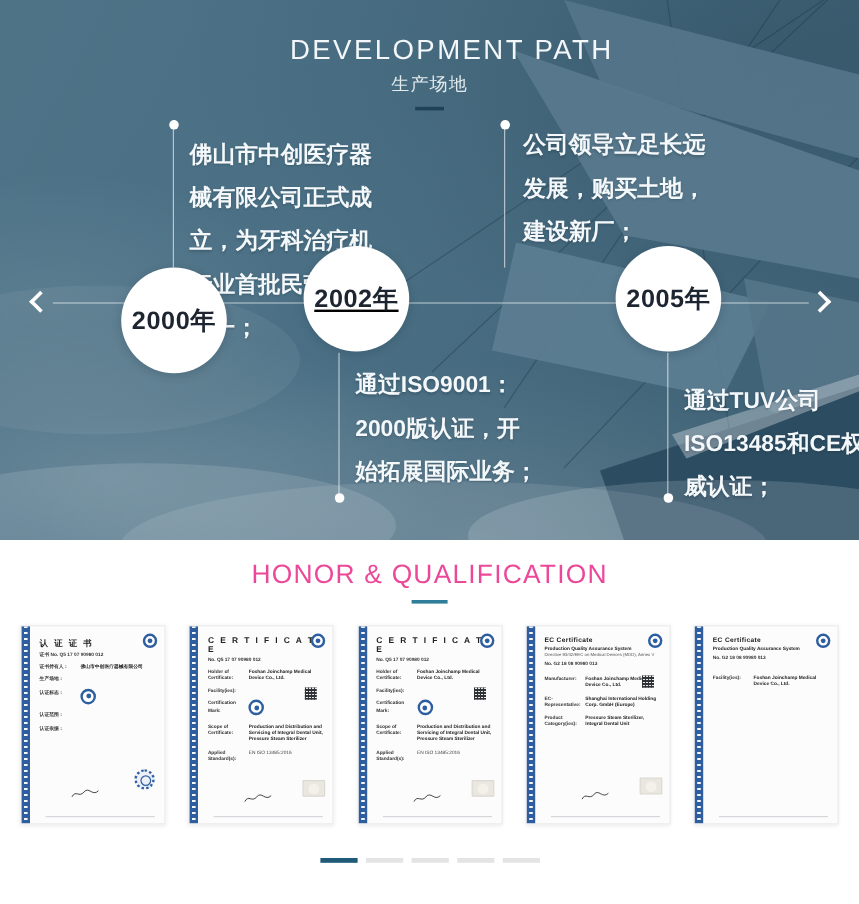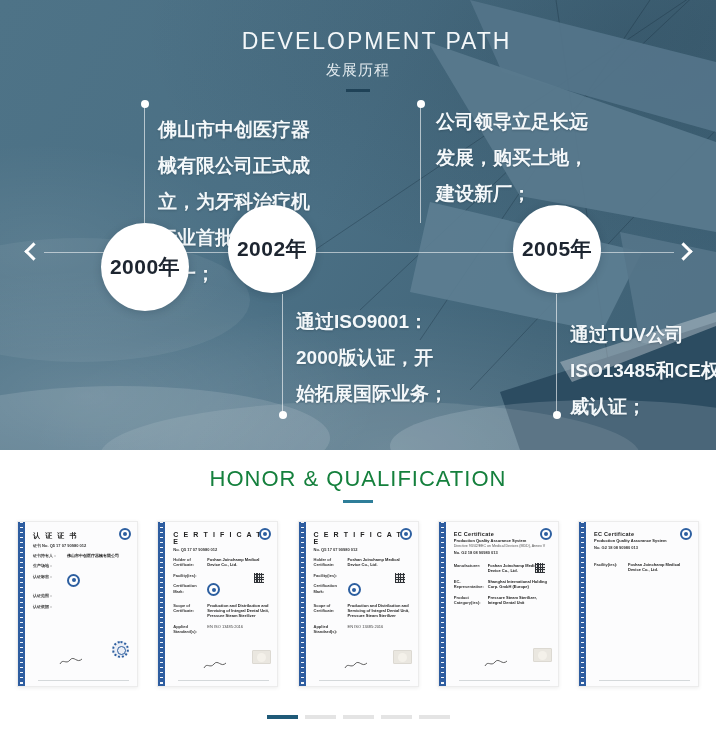--- a/index.html
+++ b/index.html
@@ -33,21 +33,21 @@
   .ycircle {
     position:absolute; width:88px; height:88px; border-radius:50%; background:#fff;
     display:flex; align-items:center; justify-content:center;
     box-shadow:0 2px 8px rgba(10,30,45,.18);
   }
   .ycircle span { font-size:21px; font-weight:700; color:#1d2530; letter-spacing:.5px; }
   .mtext { position:absolute; font-size:19px; line-height:36px; color:#f4f8fa; text-shadow:0 1px 2px rgba(10,30,45,.25);font-weight:bold; }
 
   
   .honor { position:relative; width:716px; padding-top:16px; background:#fff; }
-  .honor-title { text-align:center; font-size:22px; letter-spacing:1px; color:#15803d; font-weight:400; }
+  .honor-title { text-align:center; font-size:22px; letter-spacing:1px; color:#ec4899; font-weight:400; }
   .honor-sub { text-align:center; margin-top:7px; font-size:14px; color:#5a5a5a; letter-spacing:1px; }
   .dash-teal { width:30px; height:3px; background:#2e7e99; margin:8px auto 0; }
 
   .cert-row { display:flex; justify-content:space-between; padding:0 17px; margin-top:18px; }
   .cert {
     position:relative; width:121px; height:166px; background:#fcfcfd;
     border:1px solid #ececec; box-shadow:0 1px 4px rgba(0,0,0,.08); cursor:pointer;
   }
   .band {
     position:absolute; top:0; left:0; width:7px; height:100%; background:#2e5da0;
@@ -109,36 +109,36 @@
       <path d="M500,392 L716,322 L716,450 L520,450 Z" fill="#2c4c61"></path>
       <path d="M560,362 L716,312 L716,326 L572,382 Z" fill="#c4cdd2" opacity="0.45"></path>
       <ellipse cx="120" cy="438" rx="210" ry="52" fill="rgba(255,255,255,0.12)"></ellipse>
       <ellipse cx="370" cy="456" rx="270" ry="55" fill="rgba(255,255,255,0.10)"></ellipse>
       <ellipse cx="80" cy="300" rx="170" ry="62" fill="rgba(255,255,255,0.06)"></ellipse>
       <ellipse cx="600" cy="446" rx="210" ry="46" fill="rgba(235,242,246,0.16)"></ellipse>
     </svg>
 
     <div class="hero-head">
       <div class="hero-title">DEVELOPMENT PATH</div>
-      <div class="hero-sub">发展历程</div>
+      <div class="hero-sub">生产场地</div>
       <div class="dash-dark"></div>
     </div>
 
     <div class="hline"></div>
     <div class="chev left"></div>
     <div class="chev right"></div>
 
     <div class="tdot" style="left:141px; top:100px;"></div>
     <div class="vline" style="left:144px; top:105px; height:118px;"></div>
     <div class="mtext" style="left:158px; top:112px; width:164px;">佛山市中创医疗器械有限公司正式成立，为牙科治疗机行业首批民营企业之一；</div>
     <div class="ycircle" style="left:101px; top:223px;">
       <span>2000年</span>
     </div>
 
-    <div class="ycircle" style="left:228px; top:205px;">
+    <div class="ycircle" style="left:253px; top:205px;text-decoration:underline;">
       <span>2002年</span>
     </div>
     <div class="vline" style="left:282px; top:294px; height:118px;"></div>
     <div class="tdot" style="left:279px; top:411px;"></div>
     <div class="mtext" style="left:296px; top:304px; width:152px;">通过ISO9001：2000版认证，开始拓展国际业务；</div>
 
     <div class="tdot" style="left:417px; top:100px;"></div>
     <div class="vline" style="left:420px; top:105px; height:118px;"></div>
     <div class="mtext" style="left:436px; top:104px; width:164px;">公司领导立足长远发展，购买土地，建设新厂；</div>
 

